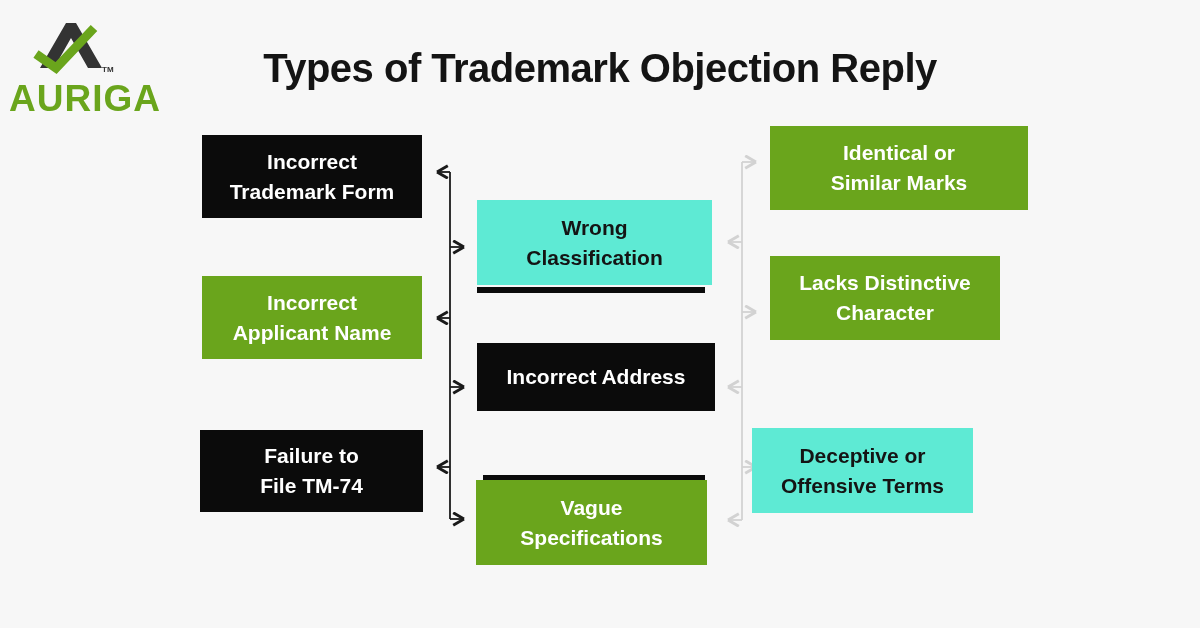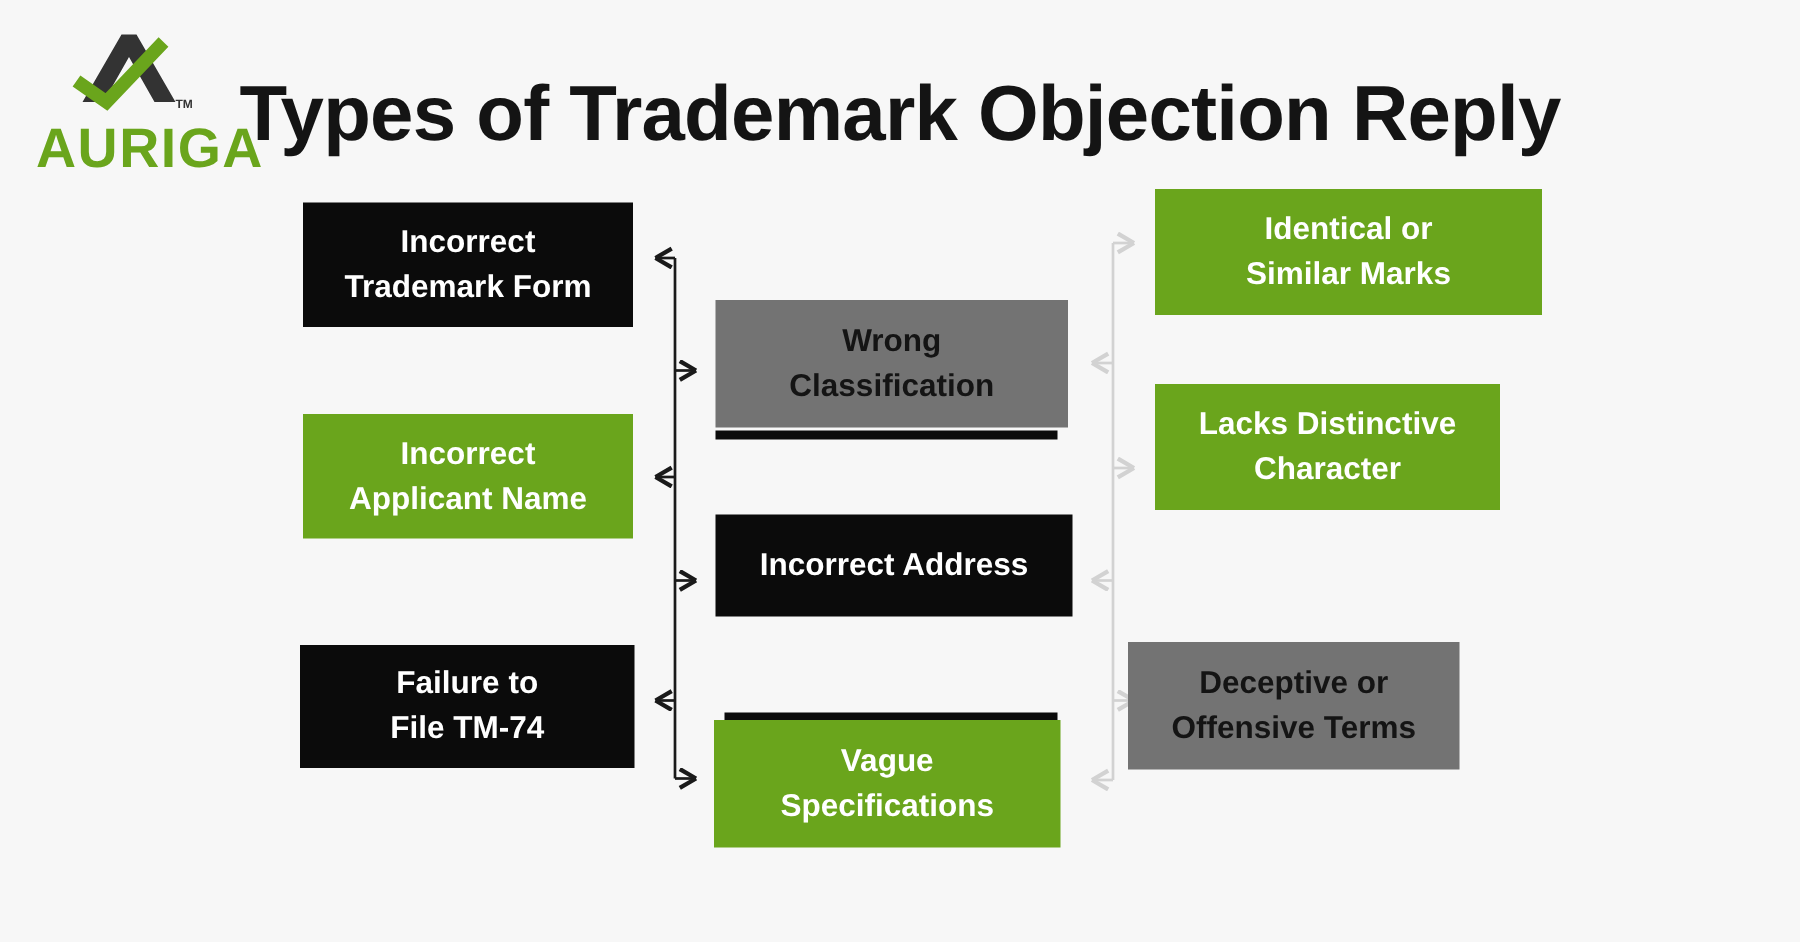--- a/index.html
+++ b/index.html
@@ -12,61 +12,61 @@
   .canvas {
     position: relative;
     width: 1200px;
     height: 628px;
     background: #f7f7f7;
   }
 
   
   .logo {
     position: absolute;
-    left: 24px; top: 22px;
+    left: 9px; top: 22px;
     width: 124px;
     text-align: left;
   }
   .logo-mark { display: block; margin: 0 auto; }
   .brand-name {
     display: block;
     margin-top: 4px;
     font-size: 37px;
     font-weight: 700;
     letter-spacing: 1px;
     color: #6aa51c;
   }
 
   
   .page-title {
     position: absolute;
     left: 0; right: 0; top: 46px;
     text-align: center;
-    font-size: 52px;
+    font-size: 40px;
     font-weight: 700;
     color: #141414;
     letter-spacing: -0.5px;
   }
 
   
   .node {
     position: absolute;
     display: flex;
     align-items: center;
     justify-content: center;
     text-align: center;
     font-weight: 700;
     font-size: 21px;
     line-height: 1.42;
     white-space: pre-line;
     padding: 4px 20px;
   }
   .v-black { background: #0b0b0b; color: #ffffff; }
   .v-green { background: #6aa51c; color: #ffffff; }
-  .v-gray  { background: #737373; color: #141414; }
+  .v-gray  { background: #5eead4; color: #141414; }
 
   .pos-l1 { left: 202px; top: 135px; width: 220px; height: 83px; }
   .pos-l2 { left: 202px; top: 276px; width: 220px; height: 83px; }
   .pos-l3 { left: 200px; top: 430px; width: 223px; height: 82px; }
 
   .pos-m1 { left: 477px; top: 200px; width: 235px; height: 85px; }
   .pos-m2 { left: 477px; top: 343px; width: 238px; height: 68px; }
   .pos-m3 { left: 476px; top: 480px; width: 231px; height: 85px; }
 
   .pos-r1 { left: 770px; top: 126px; width: 258px; height: 84px; }

